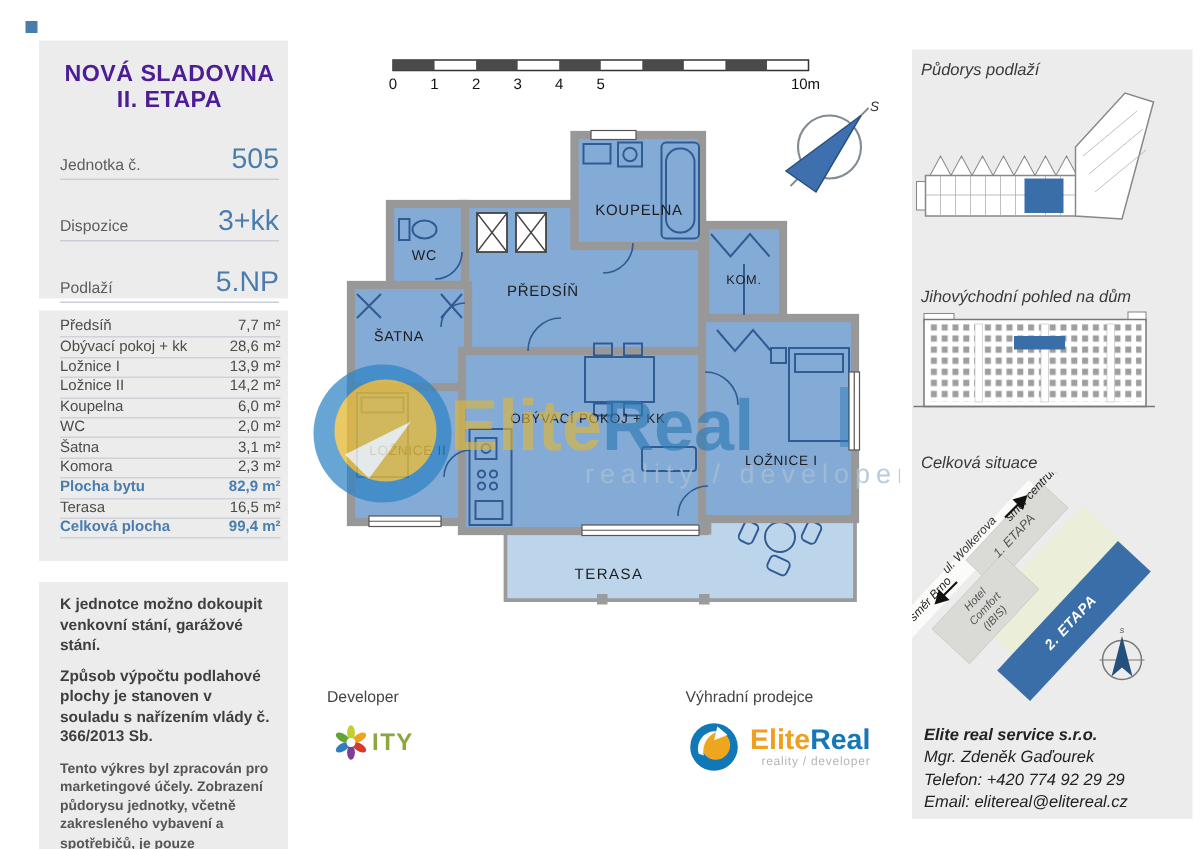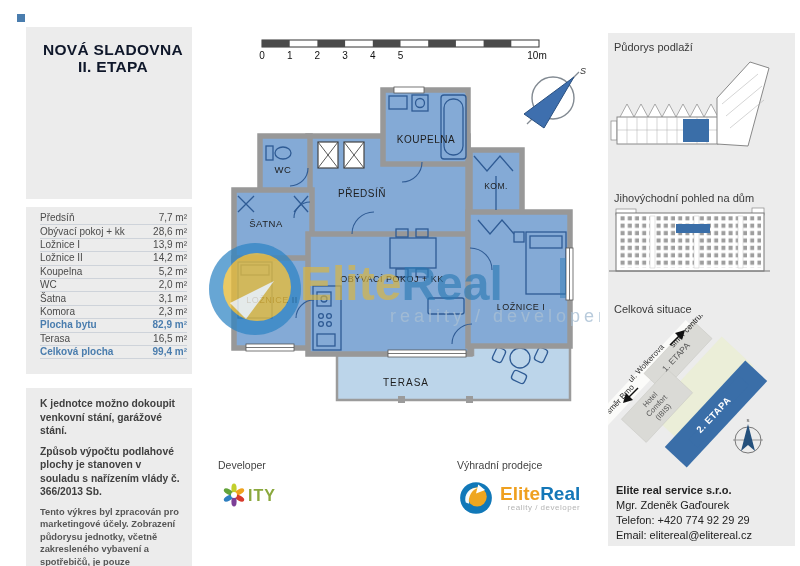--- a/index.html
+++ b/index.html
@@ -5,36 +5,36 @@
   html,body{margin:0;padding:0;background:#fff;}
   .page{position:relative;width:800px;height:566px;background:#fff;overflow:hidden;
         font-family:"Liberation Sans",sans-serif;}
   .abs{position:absolute;}
   .panel{background:#ececec;}
   svg{font-family:"Liberation Sans",sans-serif;}
 
   
   .marker{left:17px;top:14px;width:8px;height:8px;background:#4a7dae;}
   #blockA{left:26px;top:27px;width:166px;height:172px;box-sizing:border-box;padding:14px 6px 0 14px;}
-  .title-line{font-size:15.5px;font-weight:bold;color:#0f172a;text-align:center;line-height:17px;letter-spacing:.3px;}
+  .title-line{font-size:15.5px;font-weight:bold;color:#4c1d95;text-align:center;line-height:17px;letter-spacing:.3px;}
   .facts{margin-top:4px;}
   .fact{display:flex;justify-content:space-between;align-items:flex-end;border-bottom:1px solid #c9ced6;height:39px;padding-bottom:1px;}
   .fact .fl{font-size:10.5px;color:#5d5d5d;padding-bottom:2px;}
   .fact .fv{font-size:19px;color:#4a7dae;}
 
   #blockB{left:26px;top:207px;width:166px;height:167px;box-sizing:border-box;padding:5px 5px 0 14px;}
   .room-row{display:flex;justify-content:space-between;align-items:center;border-bottom:1px solid #ced3da;height:12.4px;font-size:10px;color:#4b4b4b;line-height:12px;}
   .room-row.hl{color:#4a7dae;font-weight:bold;}
 
   #blockC{left:26px;top:388px;width:166px;height:196px;box-sizing:border-box;padding:9px 12px 0 14px;font-weight:bold;}
   #blockC .n1{font-size:10.3px;color:#3f3f3f;line-height:13.5px;margin-bottom:7px;}
   #blockC .n3{font-size:9.3px;color:#565656;line-height:12.5px;}
 
   
-  #rightPanel{left:608px;top:33px;width:187px;height:513px;}
+  #rightPanel{left:608px;top:33px;width:187px;height:513px;font-style:italic;}
   .rp-title{position:absolute;font-size:11px;color:#3a3a3a;}
   .contact{position:absolute;left:8px;top:450px;font-size:11px;color:#222;line-height:15px;}
   .contact .co{font-weight:bold;}
 
   
   .small-label{font-size:10.5px;color:#444;}
   .link-row{display:flex;align-items:flex-end;gap:2px;}
   .link-script{font-family:"DejaVu Serif",serif;font-style:italic;font-weight:bold;font-size:33px;color:#8aa83d;line-height:30px;}
   .link-suffix{font-size:16px;font-weight:bold;color:#8aa83d;letter-spacing:1px;padding-bottom:3px;}
   .elite-row{display:flex;align-items:center;gap:7px;}
@@ -46,20 +46,34 @@
 </head>
 <body>
 
 <div class="page">
 
   <div class="abs marker"></div>
 
   <div class="abs panel" id="blockA">
     <div class="title-line">NOVÁ SLADOVNA</div>
     <div class="title-line">II. ETAPA</div>
+    <div class="facts">
+      <div class="fact">
+        <span class="fl">Jednotka č.</span>
+        <span class="fv">505</span>
+      </div>
+      <div class="fact">
+        <span class="fl">Dispozice</span>
+        <span class="fv">3+kk</span>
+      </div>
+      <div class="fact">
+        <span class="fl">Podlaží</span>
+        <span class="fv">5.NP</span>
+      </div>
+    </div>
   </div>
 
   <div class="abs panel" id="blockB">
     <div class="room-row">
         <span>Předsíň</span>
         <span>7,7 m²</span>
       </div>
     <div class="room-row">
         <span>Obývací pokoj + kk</span>
         <span>28,6 m²</span>
@@ -67,21 +81,21 @@
     <div class="room-row">
         <span>Ložnice I</span>
         <span>13,9 m²</span>
       </div>
     <div class="room-row">
         <span>Ložnice II</span>
         <span>14,2 m²</span>
       </div>
     <div class="room-row">
         <span>Koupelna</span>
-        <span>5,2 m²</span>
+        <span>6,0 m²</span>
       </div>
     <div class="room-row">
         <span>WC</span>
         <span>2,0 m²</span>
       </div>
     <div class="room-row">
         <span>Šatna</span>
         <span>3,1 m²</span>
       </div>
     <div class="room-row">

